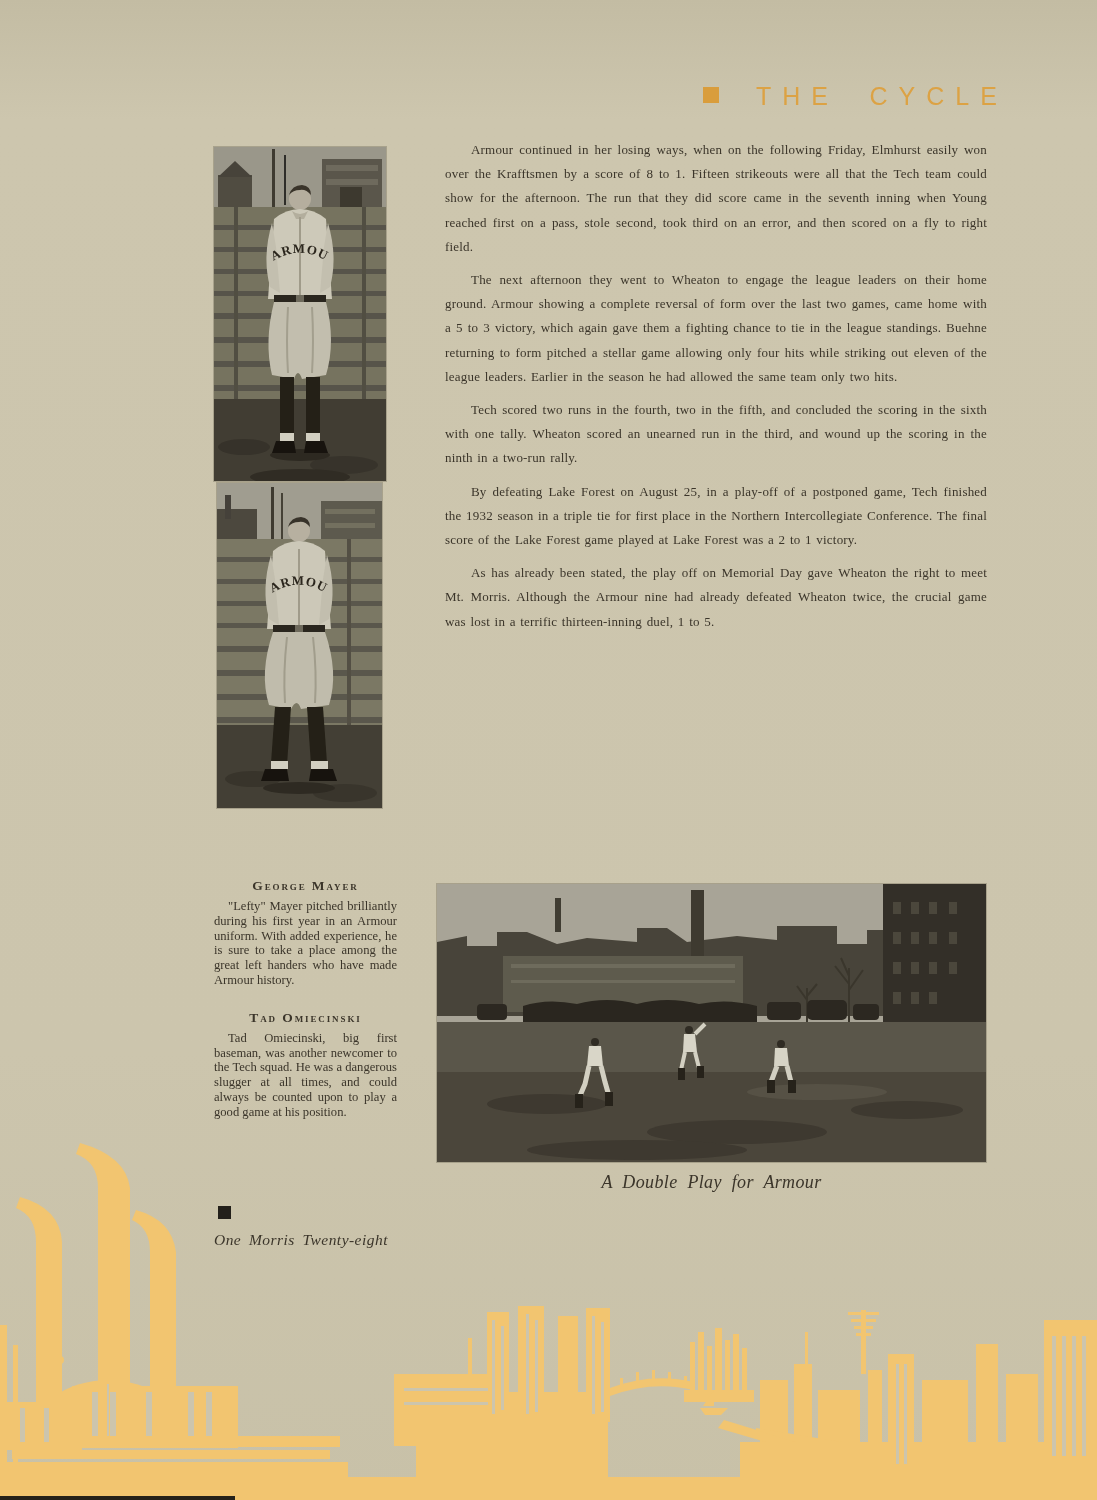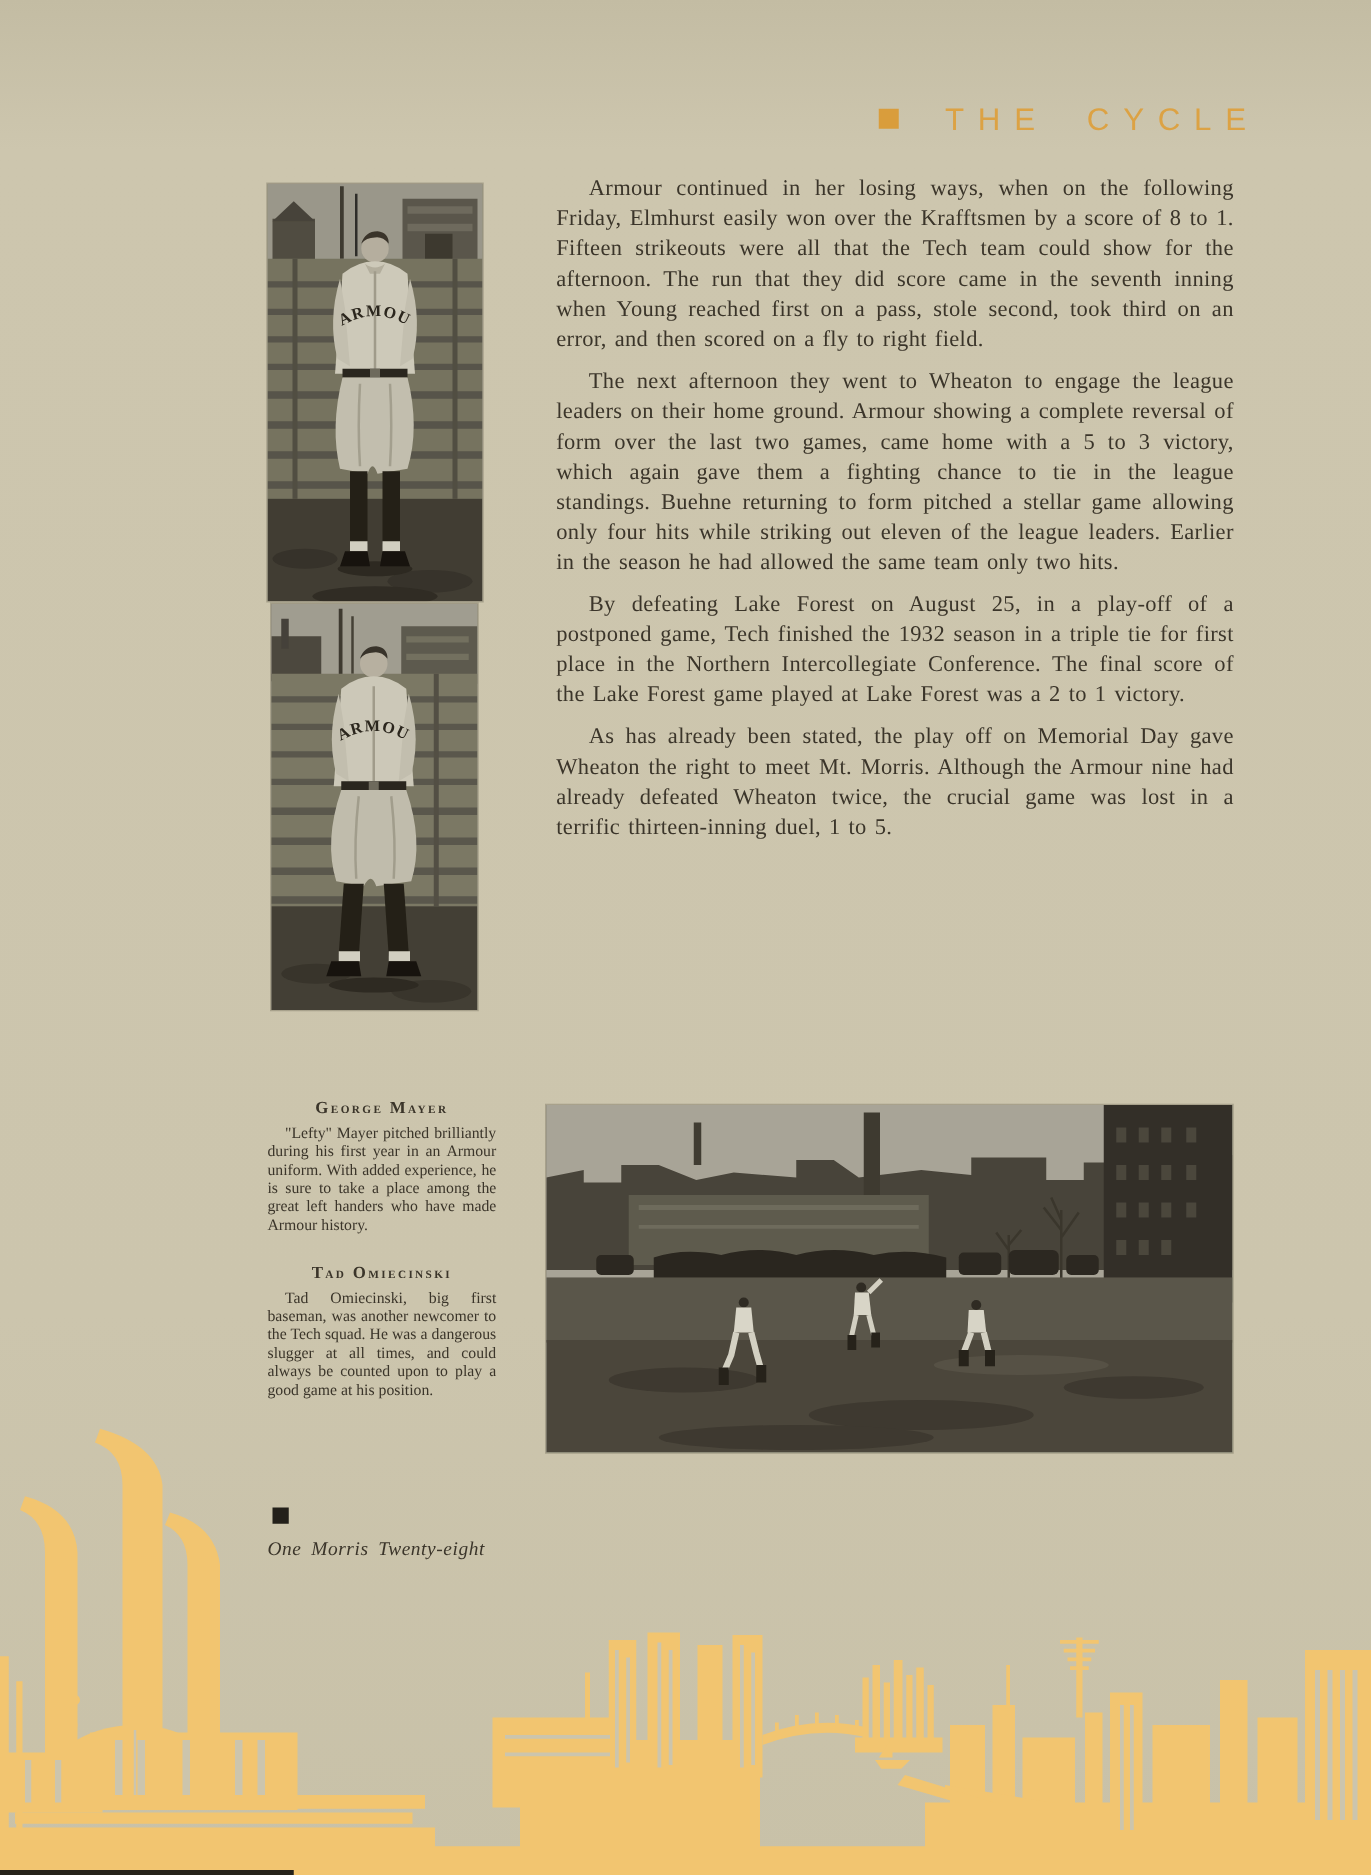--- a/index.html
+++ b/index.html
@@ -17,21 +17,21 @@
   }
   
   .photo{position:absolute; overflow:hidden; background:#8b897b; box-shadow:0 0 0 1px rgba(60,55,40,.25);}
   #photo-player-top{left:214px; top:147px; width:172px; height:334px;}
   #photo-player-bottom{left:217px; top:483px; width:165px; height:325px;}
   #photo-field{left:437px; top:884px; width:549px; height:278px;}
   .photo svg{display:block; width:100%; height:100%;}
   
   .article{position:absolute; left:445px; top:138px; width:542px;}
   .article p{
-    margin:0 0 9px 0; font-size:18px; line-height:24.2px; text-align:justify;
+    margin:0 0 9px 0; font-size:13px; line-height:24.2px; text-align:justify;
     text-indent:26px; letter-spacing:0.015em; word-spacing:0.09em;
   }
   
   .bios{position:absolute; left:214px; top:878px; width:183px;}
   .bio + .bio{margin-top:22px;}
   .bio h3{
     margin:0 0 5px 0; font-size:13.5px; font-weight:600; text-align:center;
     font-variant:small-caps; letter-spacing:0.14em;
   }
   .bio p{margin:0; font-size:12.6px; line-height:14.8px; text-align:justify; text-indent:14px;}
@@ -173,20 +173,21 @@
         <rect x="94" y="278" width="17" height="8" fill="#d2cfc1"></rect>
         <path d="M48,286 L70,286 L72,298 L44,298 Z" fill="#17130e"></path>
         <path d="M94,286 L116,286 L120,298 L92,298 Z" fill="#17130e"></path>
       </g>
     </svg>
   </div>
 
   <div class="article">
     <p>Armour continued in her losing ways, when on the following Friday, Elmhurst easily won over the Krafftsmen by a score of 8 to 1. Fifteen strikeouts were all that the Tech team could show for the afternoon. The run that they did score came in the seventh inning when Young reached first on a pass, stole second, took third on an error, and then scored on a fly to right field.</p>
     <p>The next afternoon they went to Wheaton to engage the league leaders on their home ground. Armour showing a complete reversal of form over the last two games, came home with a 5 to 3 victory, which again gave them a fighting chance to tie in the league standings. Buehne returning to form pitched a stellar game allowing only four hits while striking out eleven of the league leaders. Earlier in the season he had allowed the same team only two hits.</p>
+    <p>Tech scored two runs in the fourth, two in the fifth, and concluded the scoring in the sixth with one tally. Wheaton scored an unearned run in the third, and wound up the scoring in the ninth in a two-run rally.</p>
     <p>By defeating Lake Forest on August 25, in a play-off of a postponed game, Tech finished the 1932 season in a triple tie for first place in the Northern Intercollegiate Conference. The final score of the Lake Forest game played at Lake Forest was a 2 to 1 victory.</p>
     <p>As has already been stated, the play off on Memorial Day gave Wheaton the right to meet Mt. Morris. Although the Armour nine had already defeated Wheaton twice, the crucial game was lost in a terrific thirteen-inning duel, 1 to 5.</p>
   </div>
 
   <div class="bios">
     <div class="bio">
       <h3>George Mayer</h3>
       <p>"Lefty" Mayer pitched brilliantly during his first year in an Armour uniform. With added experience, he is sure to take a place among the great left handers who have made Armour history.</p>
     </div>
     <div class="bio">
@@ -266,20 +267,21 @@
           <rect x="260" y="182" width="7" height="12" fill="#26221a"></rect>
         <circle cx="344" cy="160" r="4" fill="#2f2b23"></circle>
         <path d="M338,164 L350,164 L352,182 L337,182 Z" fill="#d7d4c6"></path>
         <path d="M340,182 L334,198 M350,182 L354,198" stroke="#d2cfc1" stroke-width="5" fill="none"></path>
         <rect x="330" y="196" width="8" height="13" fill="#26221a"></rect>
           <rect x="351" y="196" width="8" height="13" fill="#26221a"></rect>
       </g>
     </svg>
   </div>
 
+  <div class="caption">A Double Play for Armour</div>
 
   <div class="folio-sq"></div>
   <div class="folio-num">One Morris Twenty-eight</div>
 
   <div class="skyline">
     <svg viewBox="0 0 1097 360" preserveAspectRatio="none">
       <g fill="#f2c570">
 
         <rect x="0" y="185" width="7" height="150"></rect>
           <rect x="13" y="205" width="5" height="130"></rect>

